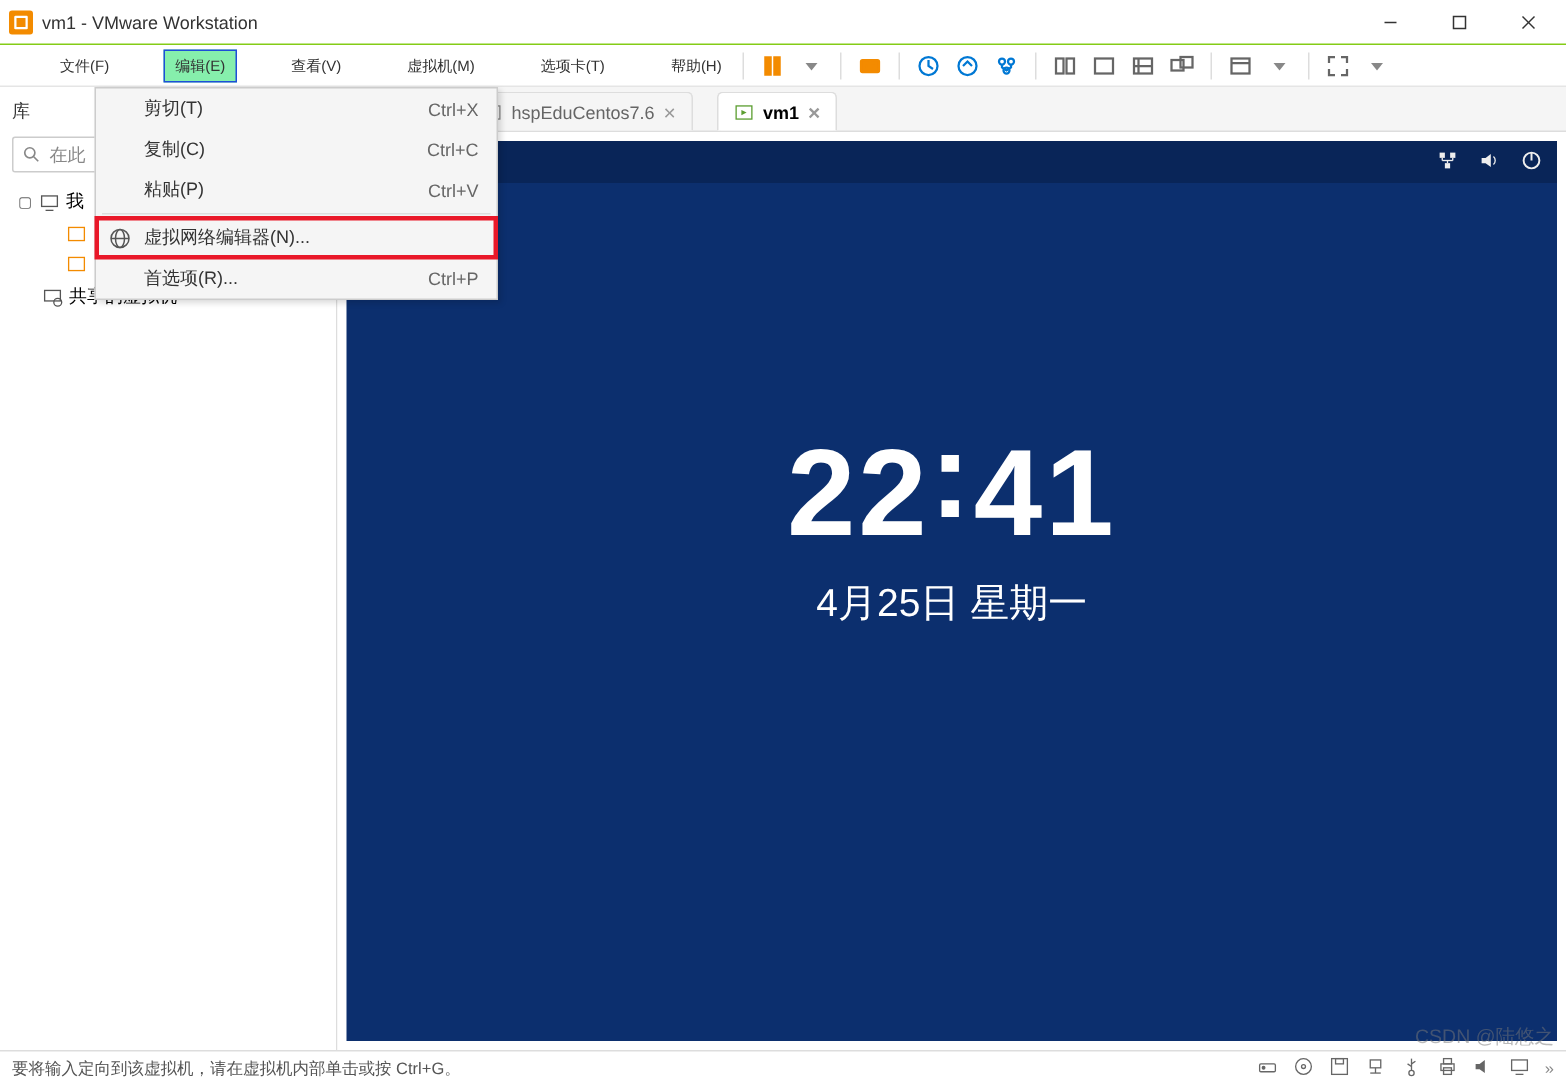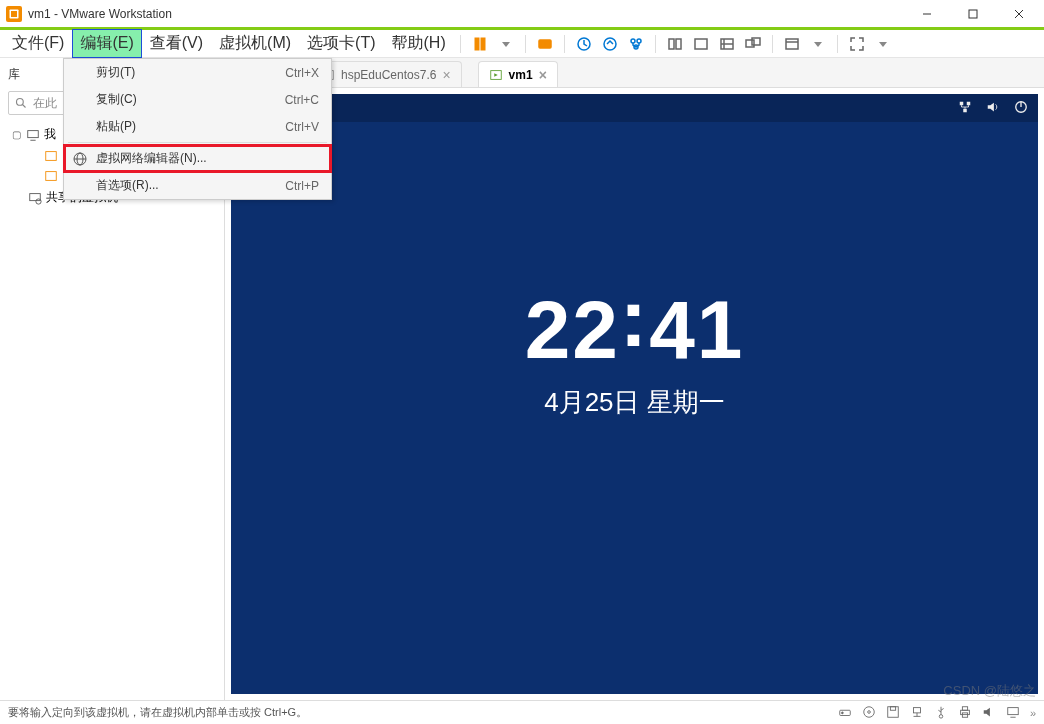--- a/index.html
+++ b/index.html
@@ -1,28 +1,28 @@
 <!DOCTYPE html>
 <html><head>
 <meta charset="utf-8">
 <style>
 * { margin: 0; padding: 0; box-sizing: border-box; font-family: "Microsoft YaHei", "Segoe UI", sans-serif; }
 body { width: 1044px; height: 724px; background: #fff; overflow: hidden; font-size: 12px; }
 
 
-.titlebar { height: 30px; display: flex; align-items: center; padding: 0 2px 0 6px; border-bottom: 3px solid #84cc16; }
+.titlebar { height: 30px; display: flex; align-items: center; padding: 0 2px 0 6px; border-bottom: 1px solid #84cc16; }
 .titlebar .app-icon { width: 16px; height: 16px; background: #f38b00; border-radius: 2px; display: flex; align-items: center; justify-content: center; margin-right: 6px; }
 .titlebar .app-icon svg { width: 12px; height: 12px; }
 .titlebar .title { flex: 1; font-size: 12px; color: #333; }
 .win-controls { display: flex; }
 .win-controls div { width: 46px; height: 30px; display: flex; align-items: center; justify-content: center; color: #555; }
 
 
 .menubar { height: 28px; display: flex; align-items: center; padding: 0 4px; border-bottom: 1px solid #e5e5e5; position: relative; }
-.menu-item { padding: 4px 8px; font-size: 16px; color: #333; cursor: default; }
+.menu-item { padding: 4px 8px; font-size: 10px; color: #333; cursor: default; margin-left: 28px; }
 .menu-item.active { background: #86efac; border: 1px solid #1d4ed8; padding: 3px 7px; }
 .toolbar-sep { width: 1px; height: 18px; background: #ddd; margin: 0 6px; }
 .toolbar-btn { width: 22px; height: 22px; display: flex; align-items: center; justify-content: center; margin: 0 2px; color: #666; }
 .toolbar-btn svg { width: 16px; height: 16px; }
 .orange svg { stroke: #f38b00; fill: #f38b00; }
 .blue svg { stroke: #0078d4; }
 
 
 .dropdown { position: absolute; top: 28px; left: 63px; width: 269px; background: #f5f5f5; border: 1px solid #ccc; box-shadow: 2px 2px 4px rgba(0,0,0,0.15); z-index: 100; }
 .dropdown-item { height: 27px; display: flex; align-items: center; padding: 0 12px 0 32px; font-size: 12px; color: #333; position: relative; }

